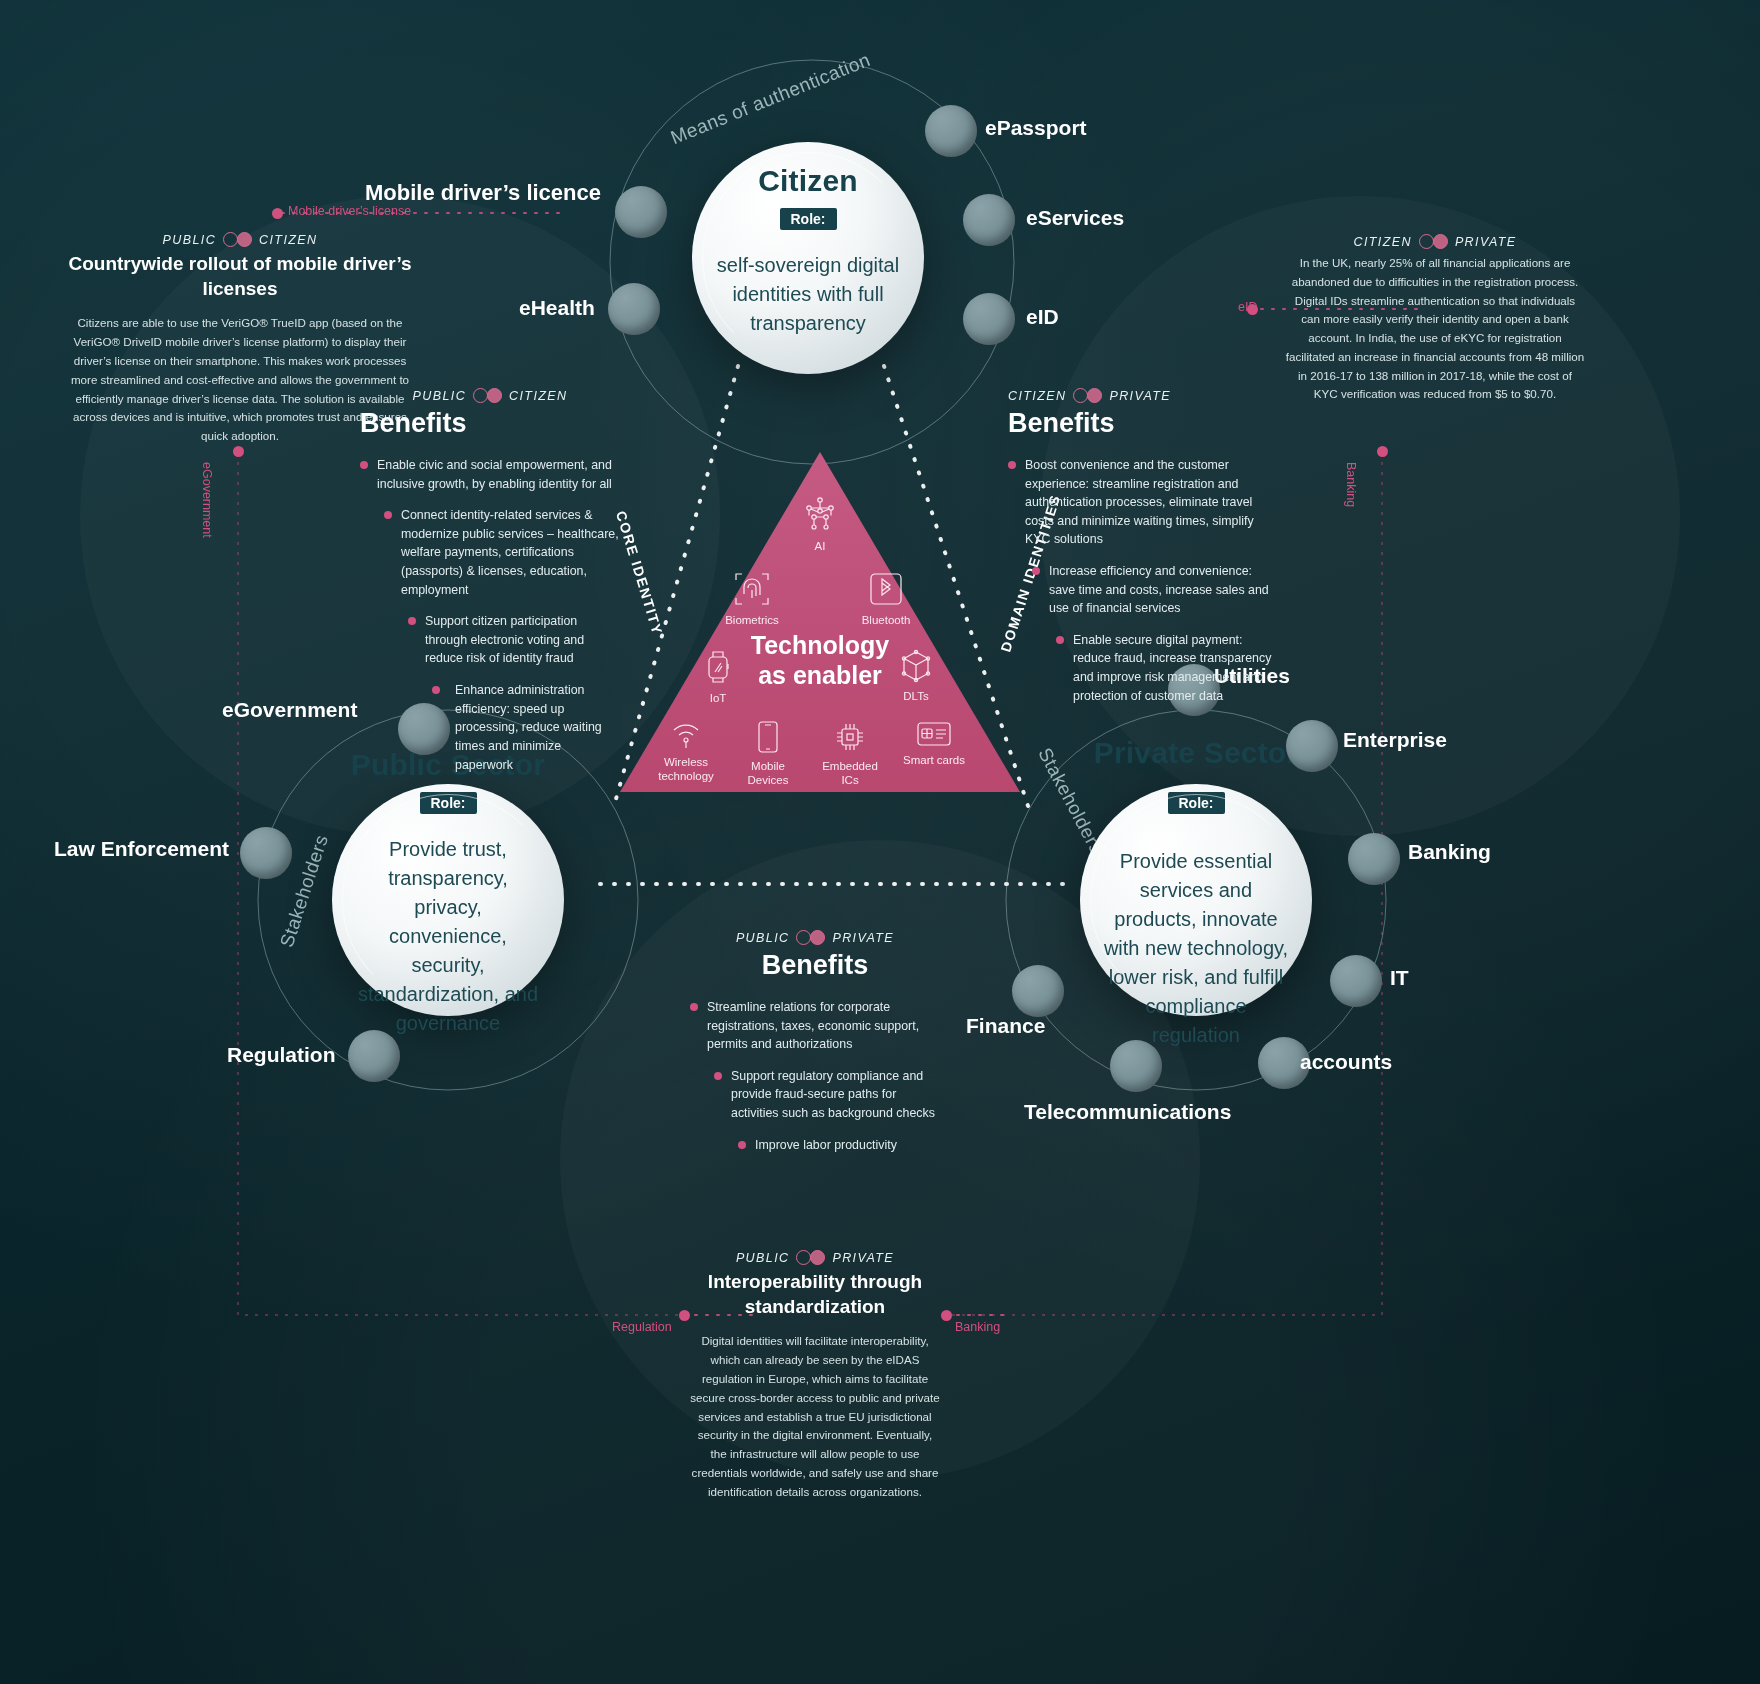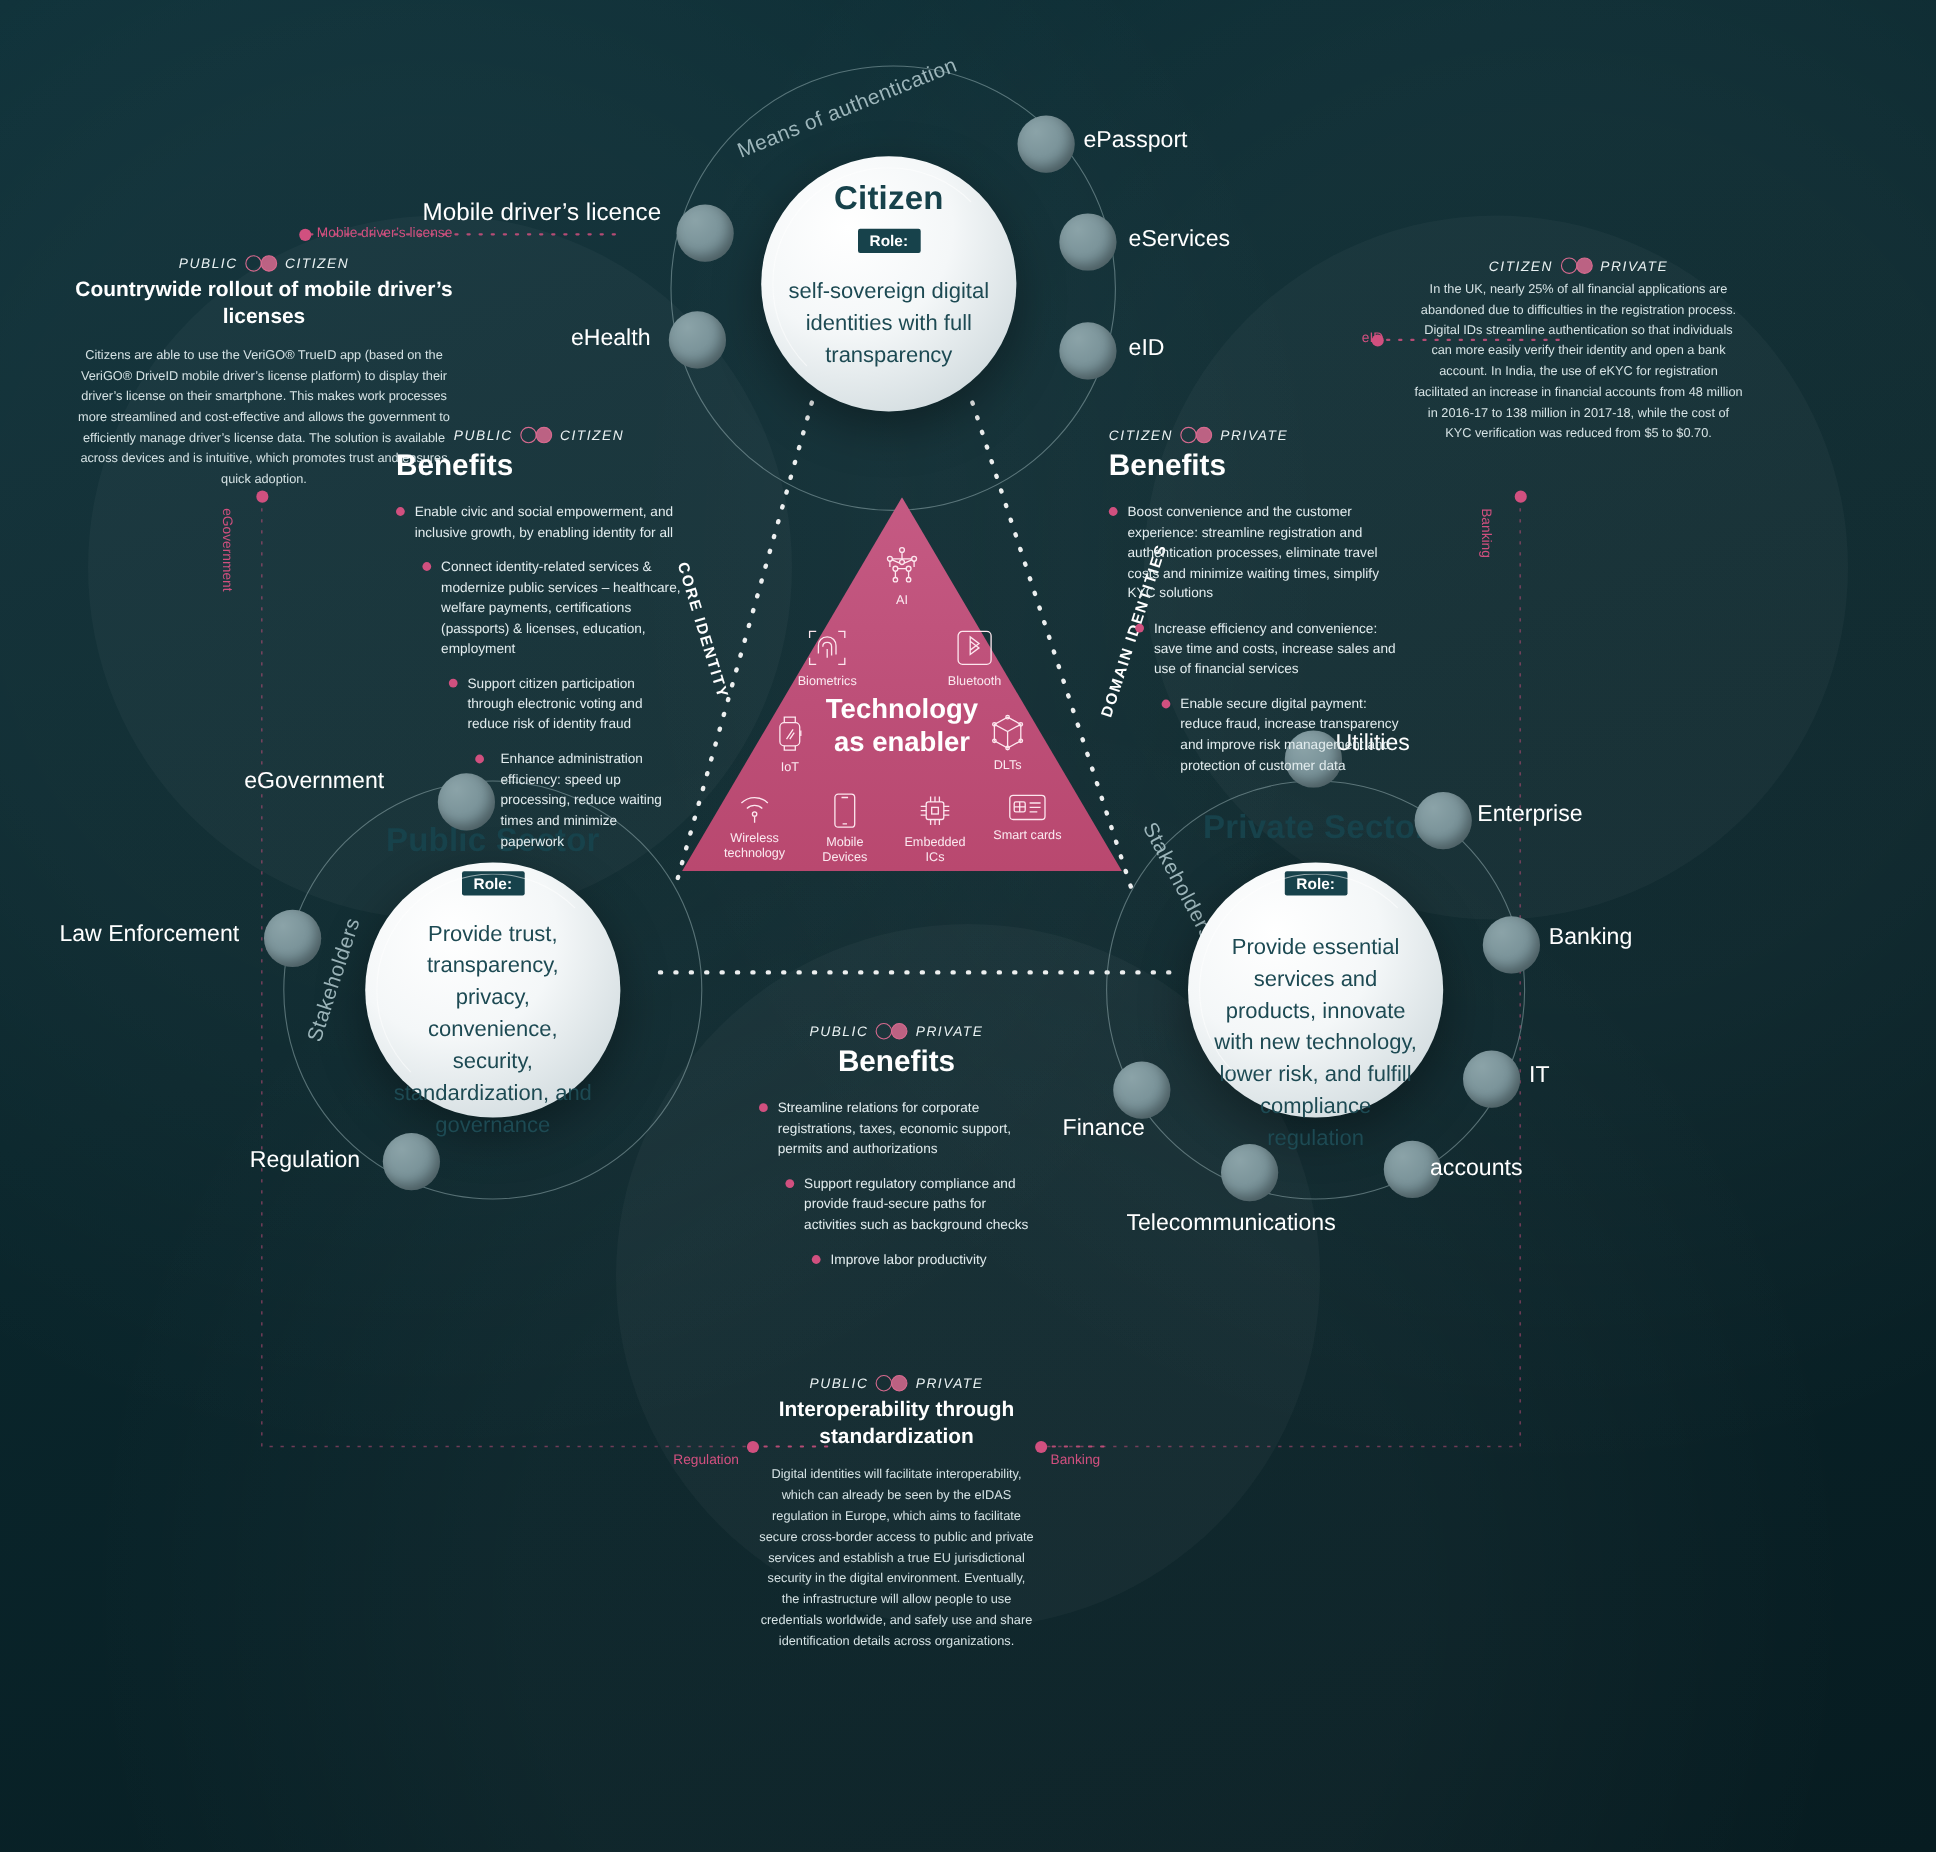--- a/index.html
+++ b/index.html
@@ -23,21 +23,21 @@
      border:1px solid rgba(255,255,255,.55);border-right-color:transparent;border-bottom-color:transparent;}
   .sphere h2{margin:0 0 10px;font-size:30px;font-weight:700;letter-spacing:.2px;color:#17424b;}
   .role-pill{display:inline-block;background:#17424b;color:#fff;font-size:14px;font-weight:700;
      padding:3px 11px;border-radius:2px;margin-bottom:7px;}
   .sphere p{margin:14px;font-size:20px;line-height:1.45;color:#1d4a53;max-width:82%;}
 
   
   .node{position:absolute;width:52px;height:52px;border-radius:50%;
      background:radial-gradient(circle at 33% 28%, #8ba3a8 0%, #7b949a 45%, #5d777e 100%);
      box-shadow:inset -4px -5px 10px rgba(0,0,0,.28);}
-  .nlabel{position:absolute;color:#fff;font-size:21px;font-weight:400;white-space:nowrap;}
+  .nlabel{position:absolute;color:#fff;font-size:21px;font-weight:700;white-space:nowrap;}
   .nlabel.lg{font-size:22px;}
   .arcword{position:absolute;color:#9db6bb;font-size:19px;letter-spacing:.5px;white-space:nowrap;}
 
   
   .vtag{display:flex;align-items:center;justify-content:center;gap:7px;
         color:#e9f1f2;font-size:12.5px;letter-spacing:1.4px;margin-bottom:5px;font-style:italic;}
   .vtag .glyph{position:relative;width:29px;height:15px;display:inline-block;}
   .vtag .glyph i{position:absolute;top:0;width:15px;height:15px;border-radius:50%;
         border:1.3px solid #d86a8f;box-sizing:border-box;}
   .vtag .glyph i.a{left:0;}

